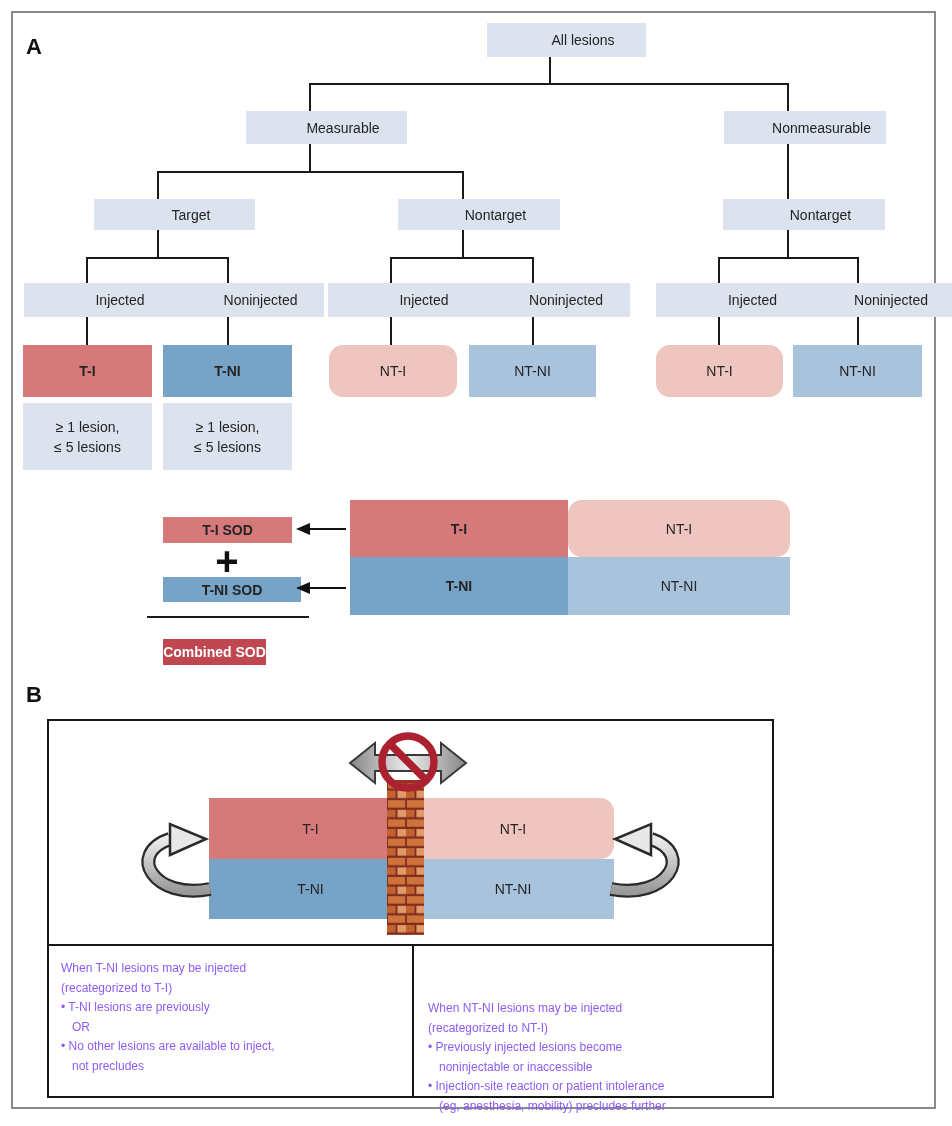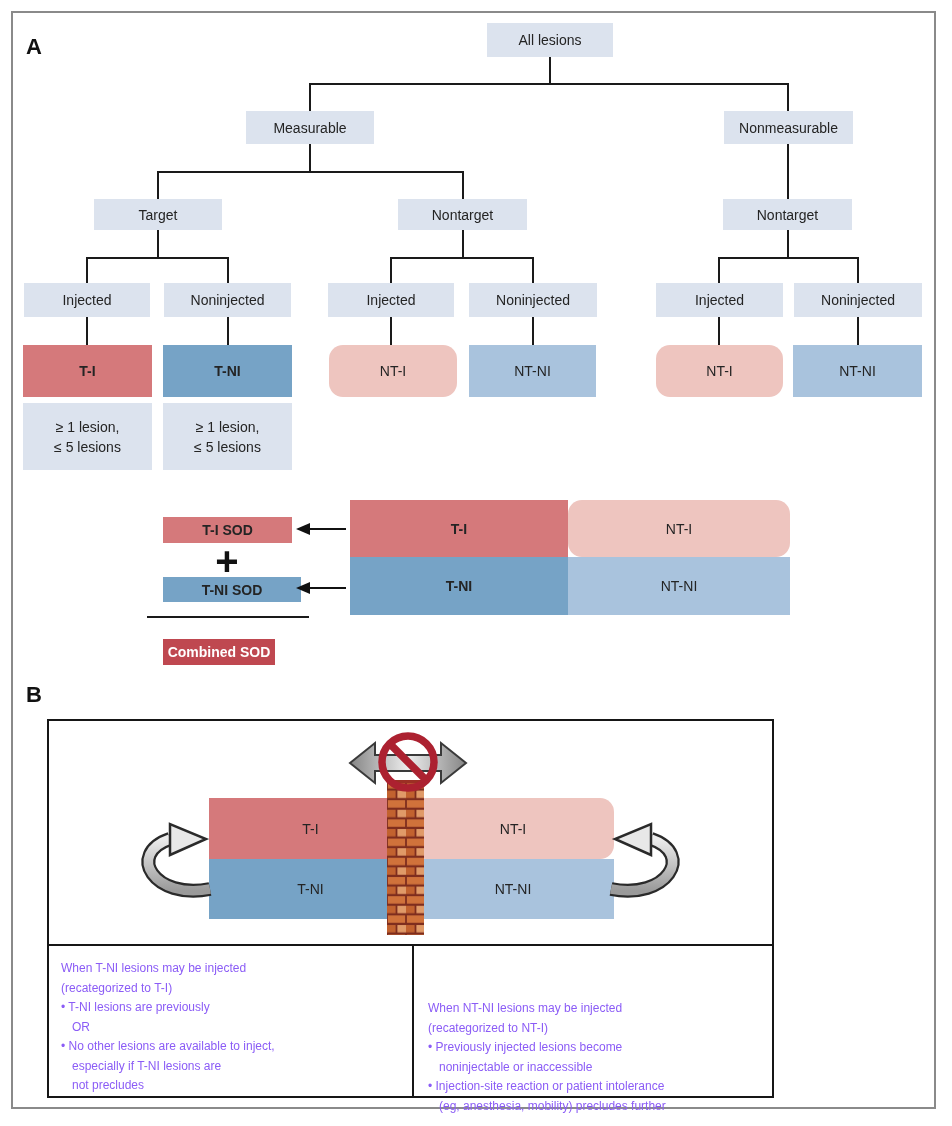--- a/index.html
+++ b/index.html
@@ -1,20 +1,20 @@
 <!DOCTYPE html>
 <html style="--node-bg: #dce3ee; --ti-red: #d5797b; --tni-blue: #76a3c6; --nti-pink: #eec5bf; --ntni-blue: #a9c3dd; --combined-red: #bf4850;"><head>
 <meta charset="utf-8">
 <style>
   html,body{margin:0;padding:0;background:#fff;font-family:"Liberation Sans",sans-serif;}
   #page{position:relative;width:952px;height:1126px;background:#fff;overflow:hidden;}
   #frame{position:absolute;left:11px;top:11px;width:925px;height:1098px;border:2px solid #8a8a8a;box-sizing:border-box;}
   .panel-label{position:absolute;font-size:22px;font-weight:bold;color:#111;}
   .node{position:absolute;display:flex;align-items:center;justify-content:center;text-align:center;
-        font-size:14px;color:#242424;background:var(--node-bg,#dce3ee);}
+        font-size:14px;color:#242424;background:var(--node-bg,#dce3ee);padding-left:33px;}
   .cat{position:absolute;display:flex;align-items:center;justify-content:center;text-align:center;
        font-size:14px;color:#242424;}
   .bold{font-weight:bold;}
   .bg-ti{background:var(--ti-red,#d5797b);}
   .bg-tni{background:var(--tni-blue,#76a3c6);}
   .bg-nti{background:var(--nti-pink,#eec5bf);border-radius:14px;}
   .bg-ntni{background:var(--ntni-blue,#a9c3dd);}
   .bg-combined{background:var(--combined-red,#bf4850);color:#fff;}
   .line{position:absolute;background:#1a1a1a;}
   .vline{width:2px;}
@@ -91,21 +91,21 @@
   </div>
   <div class="lesion-note" style="left:163px;top:403px;width:129px;height:67px;">
     <div>≥ 1 lesion,</div>
     <div>≤ 5 lesions</div>
   </div>
 
   <div class="cat bold bg-ti" style="left:163px;top:517px;width:129px;height:26px;">T-I SOD</div>
   <div class="plus" style="left:203px;top:541px;width:48px;">+</div>
   <div class="cat bold bg-tni" style="left:163px;top:577px;width:138px;height:25px;">T-NI SOD</div>
   <div class="line hline" style="left:147px;top:616px;width:162px;"></div>
-  <div class="cat bold bg-combined" style="left:163px;top:639px;width:112px;height:26px;">Combined SOD</div>
+  <div class="cat bold bg-combined" style="left:163px;top:639px;width:103px;height:26px;">Combined SOD</div>
 
   <svg style="left:295px;top:521px;" width="52" height="16" viewBox="0 0 52 16">
     <line x1="13" y1="8" x2="51" y2="8" stroke="#111" stroke-width="2.2"></line>
     <polygon points="1,8 15,2 15,14" fill="#111"></polygon>
   </svg>
   <svg style="left:295px;top:580px;" width="52" height="16" viewBox="0 0 52 16">
     <line x1="13" y1="8" x2="51" y2="8" stroke="#111" stroke-width="2.2"></line>
     <polygon points="1,8 15,2 15,14" fill="#111"></polygon>
   </svg>
 
@@ -167,21 +167,20 @@
 
   <div class="line hline" style="left:47px;top:944px;width:727px;background:#161616;"></div>
   <div class="line vline" style="left:412px;top:944px;height:154px;background:#161616;"></div>
 
   <div class="rule" style="left:61px;top:959px;width:340px;">
     <div>When T-NI lesions may be injected</div>
     <div>(recategorized to T-I)</div>
     <div>• T-NI lesions are previously</div>
     <div class="ind">OR</div>
     <div>• No other lesions are available to inject,</div>
-    <div class="ind">especially if T-NI lesions are</div>
     <div class="ind">not precludes</div>
   </div>
   <div class="rule" style="left:428px;top:959px;width:340px;margin-top:40px;">
     <div>When NT-NI lesions may be injected</div>
     <div>(recategorized to NT-I)</div>
     <div>• Previously injected lesions become</div>
     <div class="ind">noninjectable or inaccessible</div>
     <div>• Injection-site reaction or patient intolerance</div>
     <div class="ind">(eg, anesthesia, mobility) precludes further</div>
   </div>

